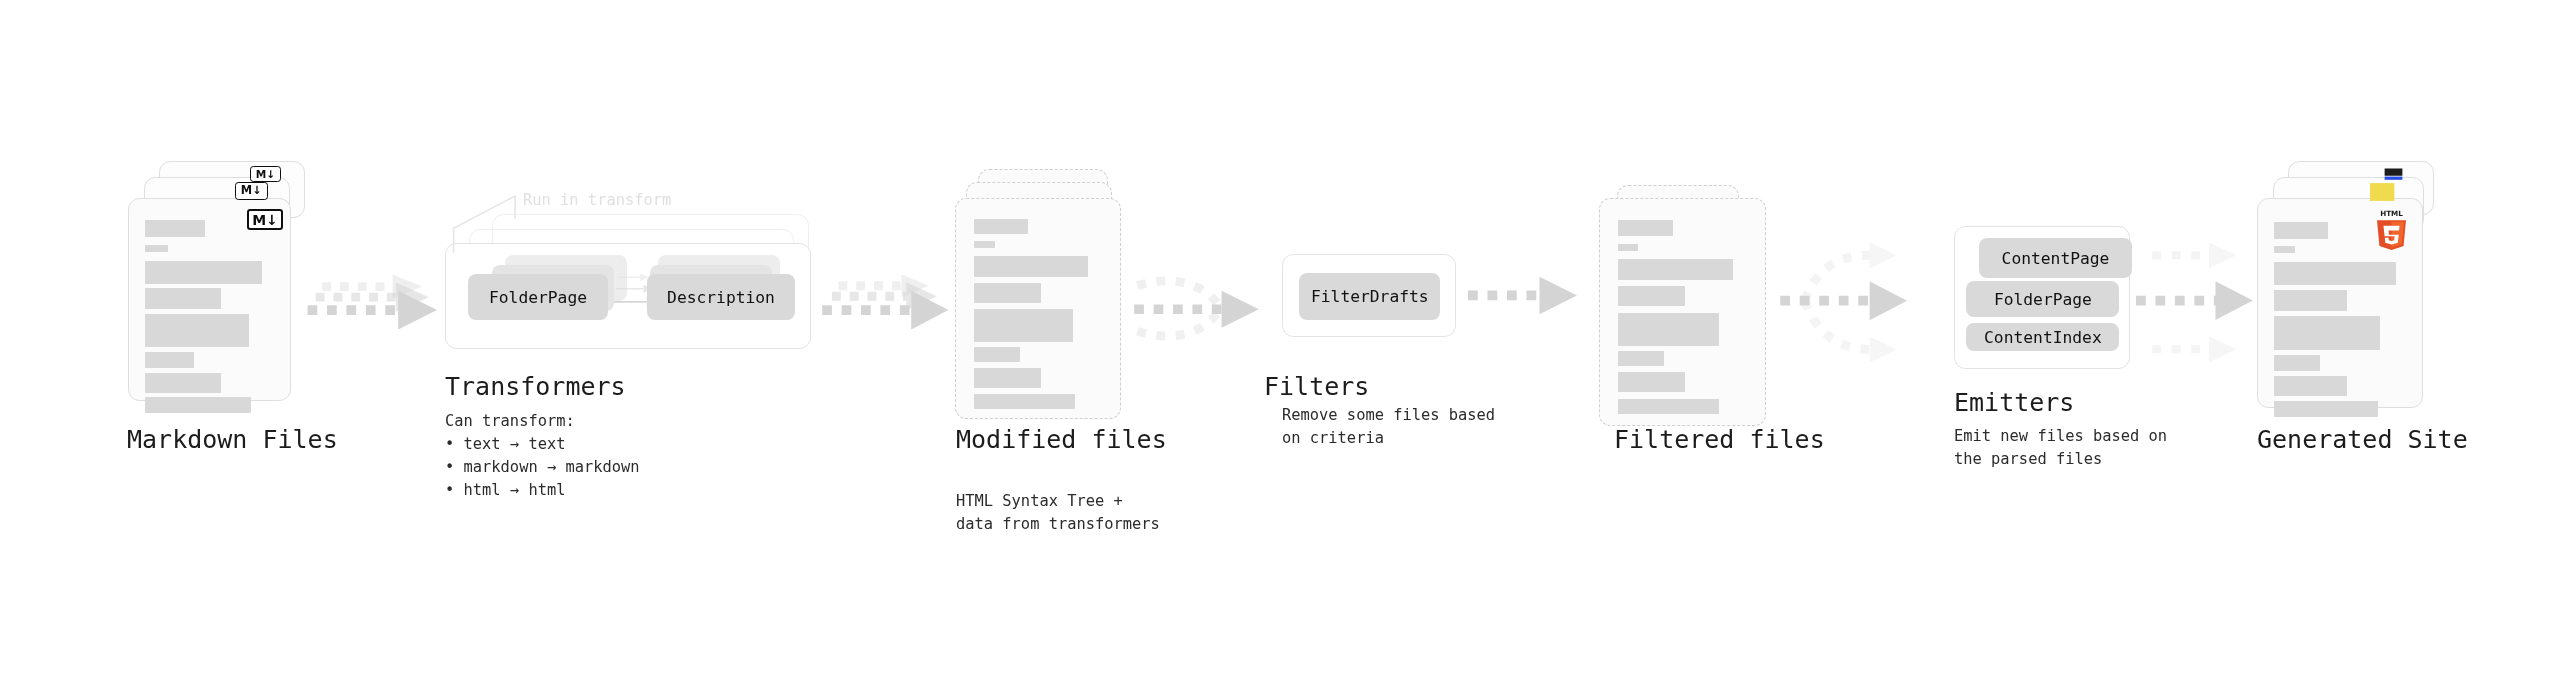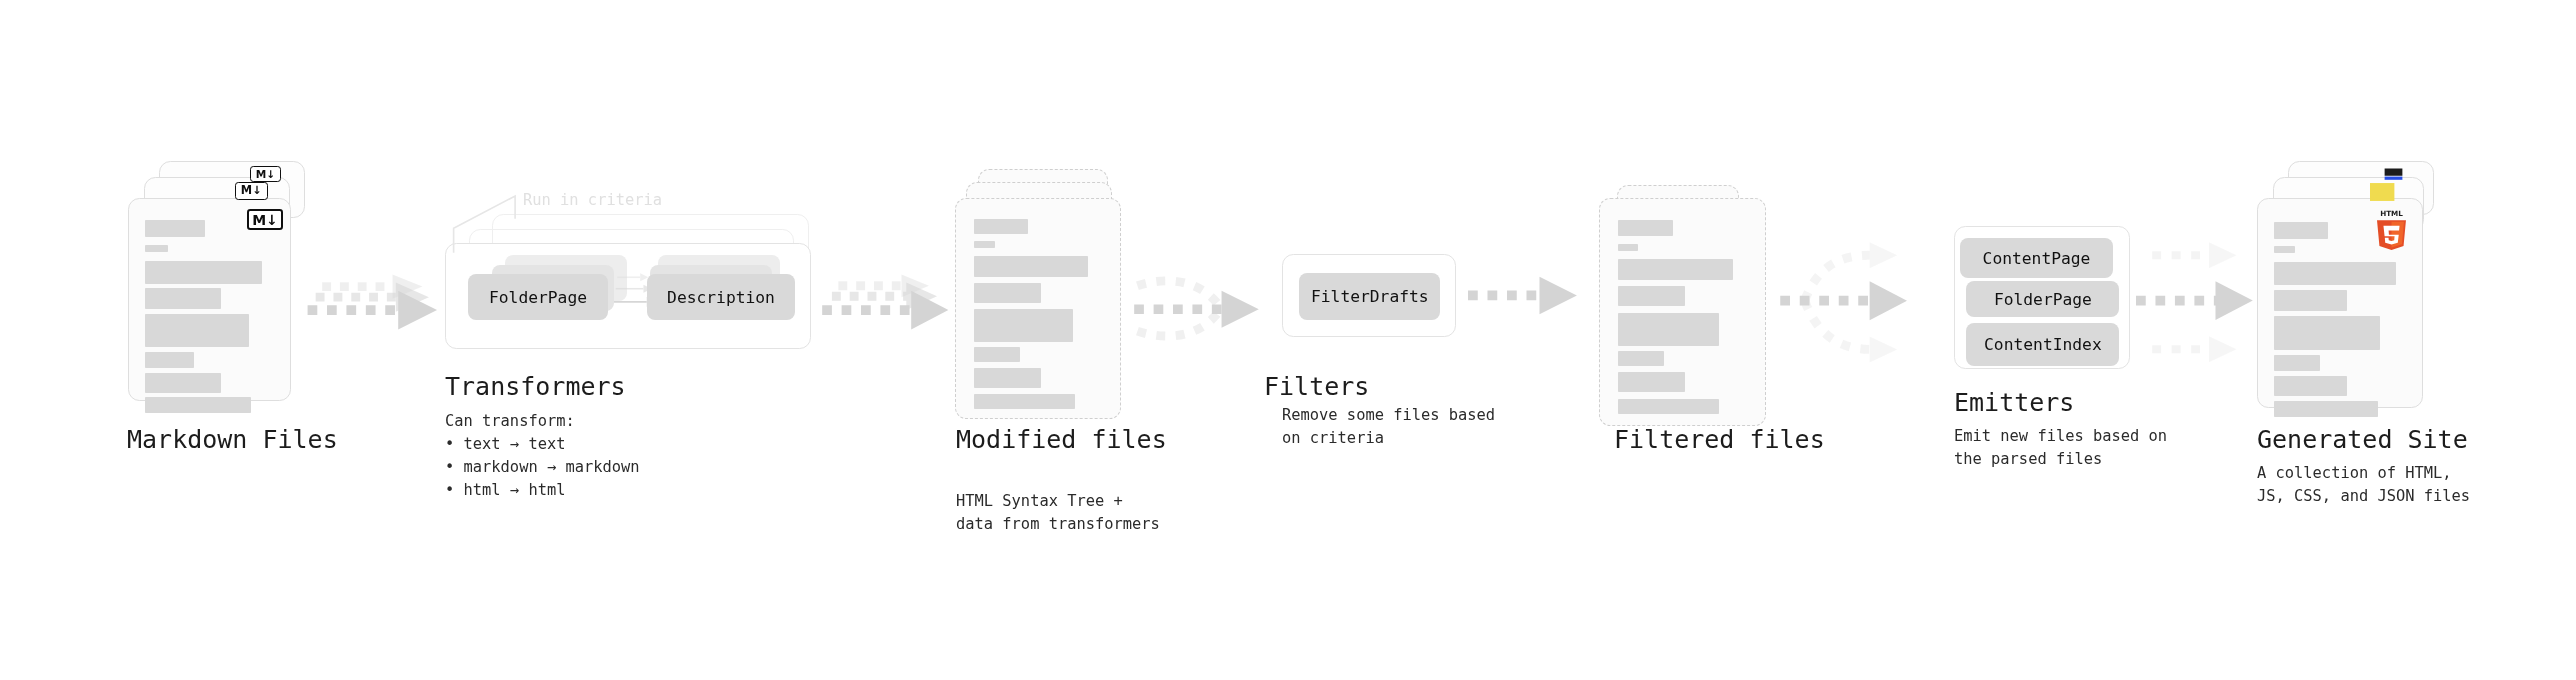--- a/index.html
+++ b/index.html
@@ -187,21 +187,21 @@
     <div class="chip" style="left:23px; top:81px; width:140px; height:46px;">
         <span>FolderPage</span>
       </div>
     <div class="chip" style="left:202px; top:81px; width:148px; height:46px;">
         <span>Description</span>
       </div>
 
     <svg class="abs" style="left:6.5px; top:-1.6px;" width="89" height="65" viewBox="0 0 110 80">
       <path d="M2,76 L2,46 L78,6 L78,34" fill="none" stroke="#e6e6e6" stroke-width="2"></path>
     </svg>
-    <div class="parallel-label" style="left:78px; top:-1.6px;">Run in criteria</div>
+    <div class="parallel-label" style="left:78px; top:-1.6px;">Run in transform</div>
   </div>
 
   <div class="title abs" style="left:445px; top:372px;">Transformers</div>
   <div class="subtitle abs" style="left:445px; top:410px;">Can transform:
 • text → text
 • markdown → markdown
 • html → html</div>
 
   <svg class="abs" style="left:822px; top:268px;" width="146" height="89" viewBox="0 0 180 110">
     <g opacity="0.35">
@@ -285,27 +285,27 @@
       <path d="M30,82 C46,124 72,142 112,142" fill="none" stroke="#e0e0e0" stroke-width="11" stroke-dasharray="11 13"></path>
       <polygon points="110,126 144,142 110,158" fill="#e8e8e8"></polygon>
     </g>
     <g opacity="1">
       <line x1="0" y1="82" x2="112" y2="82" stroke="#d4d4d4" stroke-width="12" stroke-dasharray="12 12"></line>
       <polygon points="110,58 156,82 110,106" fill="#d4d4d4"></polygon>
     </g>
   </svg>
 
   <div class="groupbox" style="left:1954px; top:226px; width:176px; height:143px;">
-    <div class="chip" style="left:5px; top:11.4px; width:153px; height:40px;">
+    <div class="chip" style="left:24px; top:11.4px; width:153px; height:40px;">
         <span>ContentPage</span>
       </div>
     <div class="chip" style="left:11.4px; top:54px; width:153px; height:36px;">
         <span>FolderPage</span>
       </div>
-    <div class="chip" style="left:11.4px; top:96px; width:153px; height:43px;">
+    <div class="chip" style="left:11.4px; top:96px; width:153px; height:28px;">
         <span>ContentIndex</span>
       </div>
   </div>
   <div class="title abs" style="left:1954px; top:388px;">Emitters</div>
   <div class="subtitle abs" style="left:1954px; top:425px;">Emit new files based on
 the parsed files</div>
 
   <svg class="abs" style="left:2136px; top:234px;" width="146" height="130" viewBox="0 0 180 160">
     <g opacity="0.35">
       <line x1="20" y1="26" x2="92" y2="26" stroke="#e0e0e0" stroke-width="10" stroke-dasharray="11 13"></line>
@@ -345,17 +345,15 @@
     </svg>
 
     <svg class="abs" style="left:116px; top:46px;" width="37" height="44" viewBox="0 0 46 54">
       <text x="23" y="11" font-family="'DejaVu Sans','Liberation Sans',sans-serif" font-size="9" font-weight="bold" fill="#1c1c1c" text-anchor="middle">HTML</text>
       <path d="M5,16 L41,16 L38,48 L23,53 L8,48 Z" fill="#e44d26"></path>
       <path d="M23,18 L38.5,18 L36,46 L23,50 Z" fill="#f16529"></path>
       <path d="M13,23 H33 L32.4,29 H19.4 L19.8,34 H32 L30.8,44 L23,46.4 L15.2,44 L14.7,38 H19.3 L19.6,41 L23,42 L26.4,41 L26.8,36 H14.4 Z" fill="#ffffff"></path>
     </svg>
   </div>
   <div class="title abs" style="left:2257px; top:425px;">Generated Site</div>
-  <div class="subtitle abs" style="left:2257px; top:462px;">A collection of HTML,
-JS, CSS, and JSON files</div>
 
 </div>
 
 
 </body></html>

